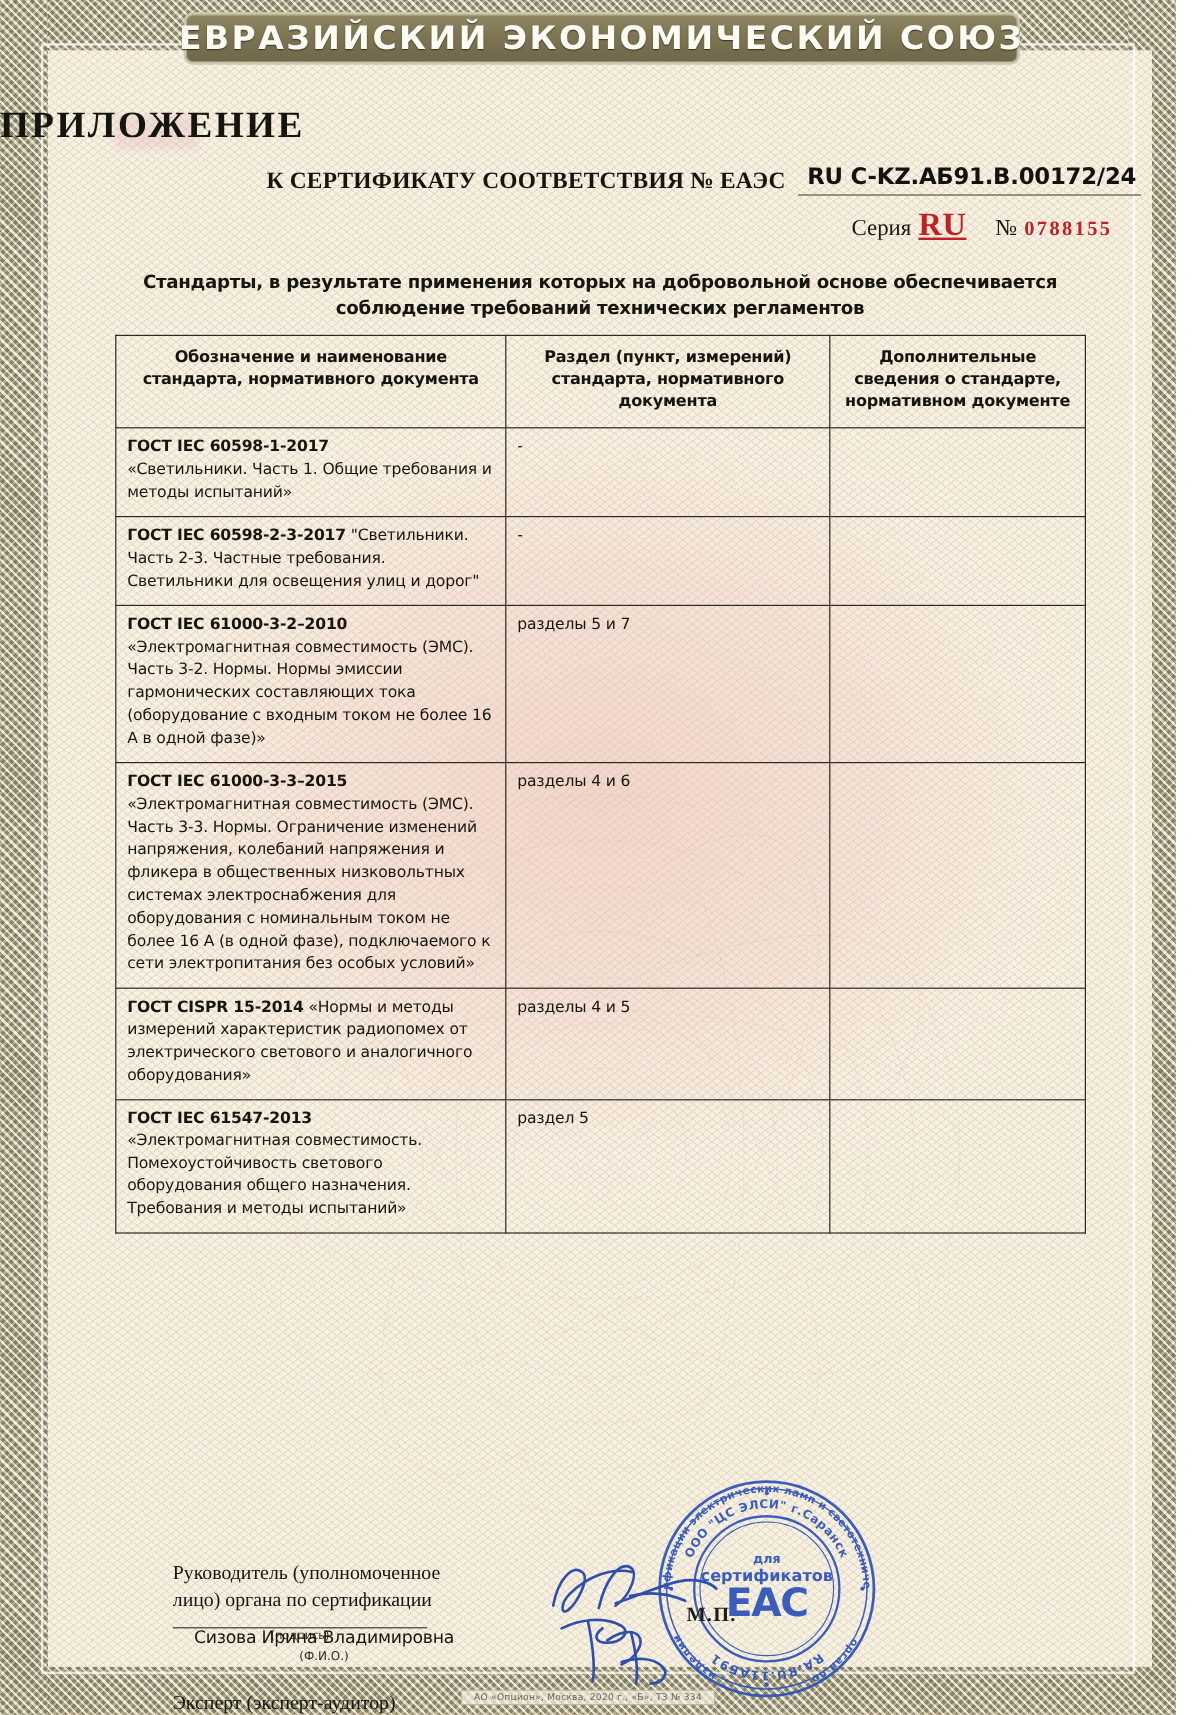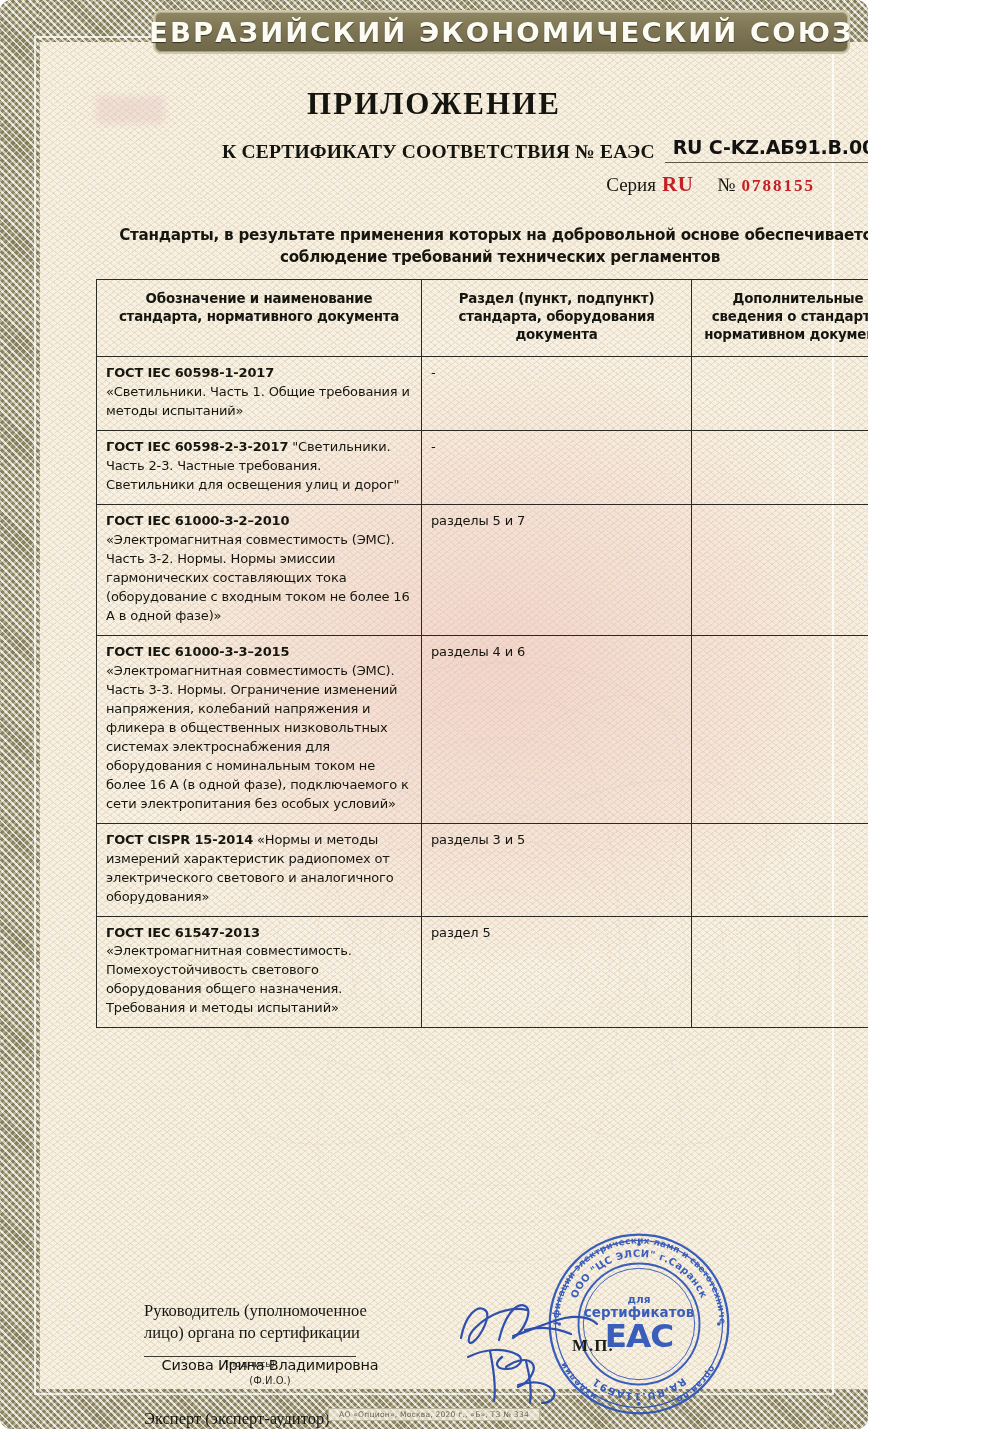--- a/index.html
+++ b/index.html
@@ -13,25 +13,24 @@
   body {
     font-family: "Liberation Sans", sans-serif;
     position: relative;
     overflow: hidden;
   }
 
   
   #page {
     position: absolute;
     inset: 0;
-    width: 868px;
+    width: 980px;
     height: 1429px;
     background: #fdba74;
     overflow: hidden;
-    border-radius: 12px;
   }
 
   
   .border-band {
     position: absolute;
     background-repeat: repeat;
   }
   .border-pattern {
     background-color: #a39b78;
     background-image:
@@ -108,21 +107,21 @@
     color: #fdfcf4;
     text-shadow: 0 1px 1px rgba(40,38,22,.85);
     white-space: nowrap;
     transform: scaleX(1.02);
   }
 
   
   #doc-title {
     position: absolute;
     left: 0; right: 0; top: 86px;
-    text-align: center;
+    text-align: left;
     font-family: "Liberation Serif", serif;
     font-weight: bold;
     font-size: 31px;
     letter-spacing: 2.0px;
     color: #15150f;
   }
 
   #cert-line {
     position: absolute;
     left: 222px; top: 139px;
@@ -156,22 +155,23 @@
 
   #series-line {
     position: absolute;
     left: 0; right: 53px; top: 172px;
     display: flex; justify-content: flex-end;
     align-items: baseline; gap: 6px;
     font-family: "Liberation Serif", serif;
   }
   .series-label { font-size: 19px; color: #17170f; }
   .series-val {
-    font-size: 21px; font-weight: bold; color: #c32026;
+    font-size: 27px; font-weight: bold; color: #c32026;
     letter-spacing: .5px;
+    text-decoration: underline;
   }
   .num-sign { font-size: 19px; color: #17170f; margin-left: 18px; }
   .num-val {
     font-size: 17px; font-weight: bold; color: #c32026;
     letter-spacing: 2.0px;
   }
 
   
   #subtitle {
     position: absolute;
@@ -408,21 +408,21 @@
 
   <table id="std-table">
     <colgroup>
       <col class="c1">
         <col class="c2">
         <col class="c3">
     </colgroup>
     <thead>
       <tr>
         <th>Обозначение и наименование стандарта, нормативного документа</th>
-        <th>Раздел (пункт, подпункт) стандарта, оборудования документа</th>
+        <th>Раздел (пункт, измерений) стандарта, нормативного документа</th>
         <th>Дополнительные сведения о стандарте, нормативном документе</th>
       </tr>
     </thead>
     <tbody id="std-tbody">
         <tr>
           <td class="col-name"><span class="std-code blockline">ГОСТ IEC 60598-1-2017</span><span class="std-title">«Светильники. Часть 1. Общие требования и методы испытаний»</span></td>
           <td class="col-section tight">-</td>
           <td class="col-extra"></td>
         </tr>
         <tr>
@@ -435,21 +435,21 @@
           <td class="col-section">разделы 5 и 7</td>
           <td class="col-extra"></td>
         </tr>
         <tr>
           <td class="col-name"><span class="std-code blockline">ГОСТ IEC 61000-3-3–2015</span><span class="std-title">«Электромагнитная совместимость (ЭМС). Часть 3-3. Нормы. Ограничение изменений напряжения, колебаний напряжения и фликера в общественных низковольтных системах электроснабжения для оборудования с номинальным током не более 16 А (в одной фазе), подключаемого к сети электропитания без особых условий»</span></td>
           <td class="col-section">разделы 4 и 6</td>
           <td class="col-extra"></td>
         </tr>
         <tr>
           <td class="col-name"><span class="std-code">ГОСТ CISPR 15-2014</span><span class="std-title"> «Нормы и методы измерений характеристик радиопомех от электрического светового и аналогичного оборудования»</span></td>
-          <td class="col-section">разделы 3 и 5</td>
+          <td class="col-section">разделы 4 и 5</td>
           <td class="col-extra"></td>
         </tr>
         <tr>
           <td class="col-name"><span class="std-code blockline">ГОСТ IEC 61547-2013</span><span class="std-title">«Электромагнитная совместимость. Помехоустойчивость светового оборудования общего назначения. Требования и методы испытаний»</span></td>
           <td class="col-section">раздел 5</td>
           <td class="col-extra"></td>
         </tr>
       </tbody>
   </table>
 

